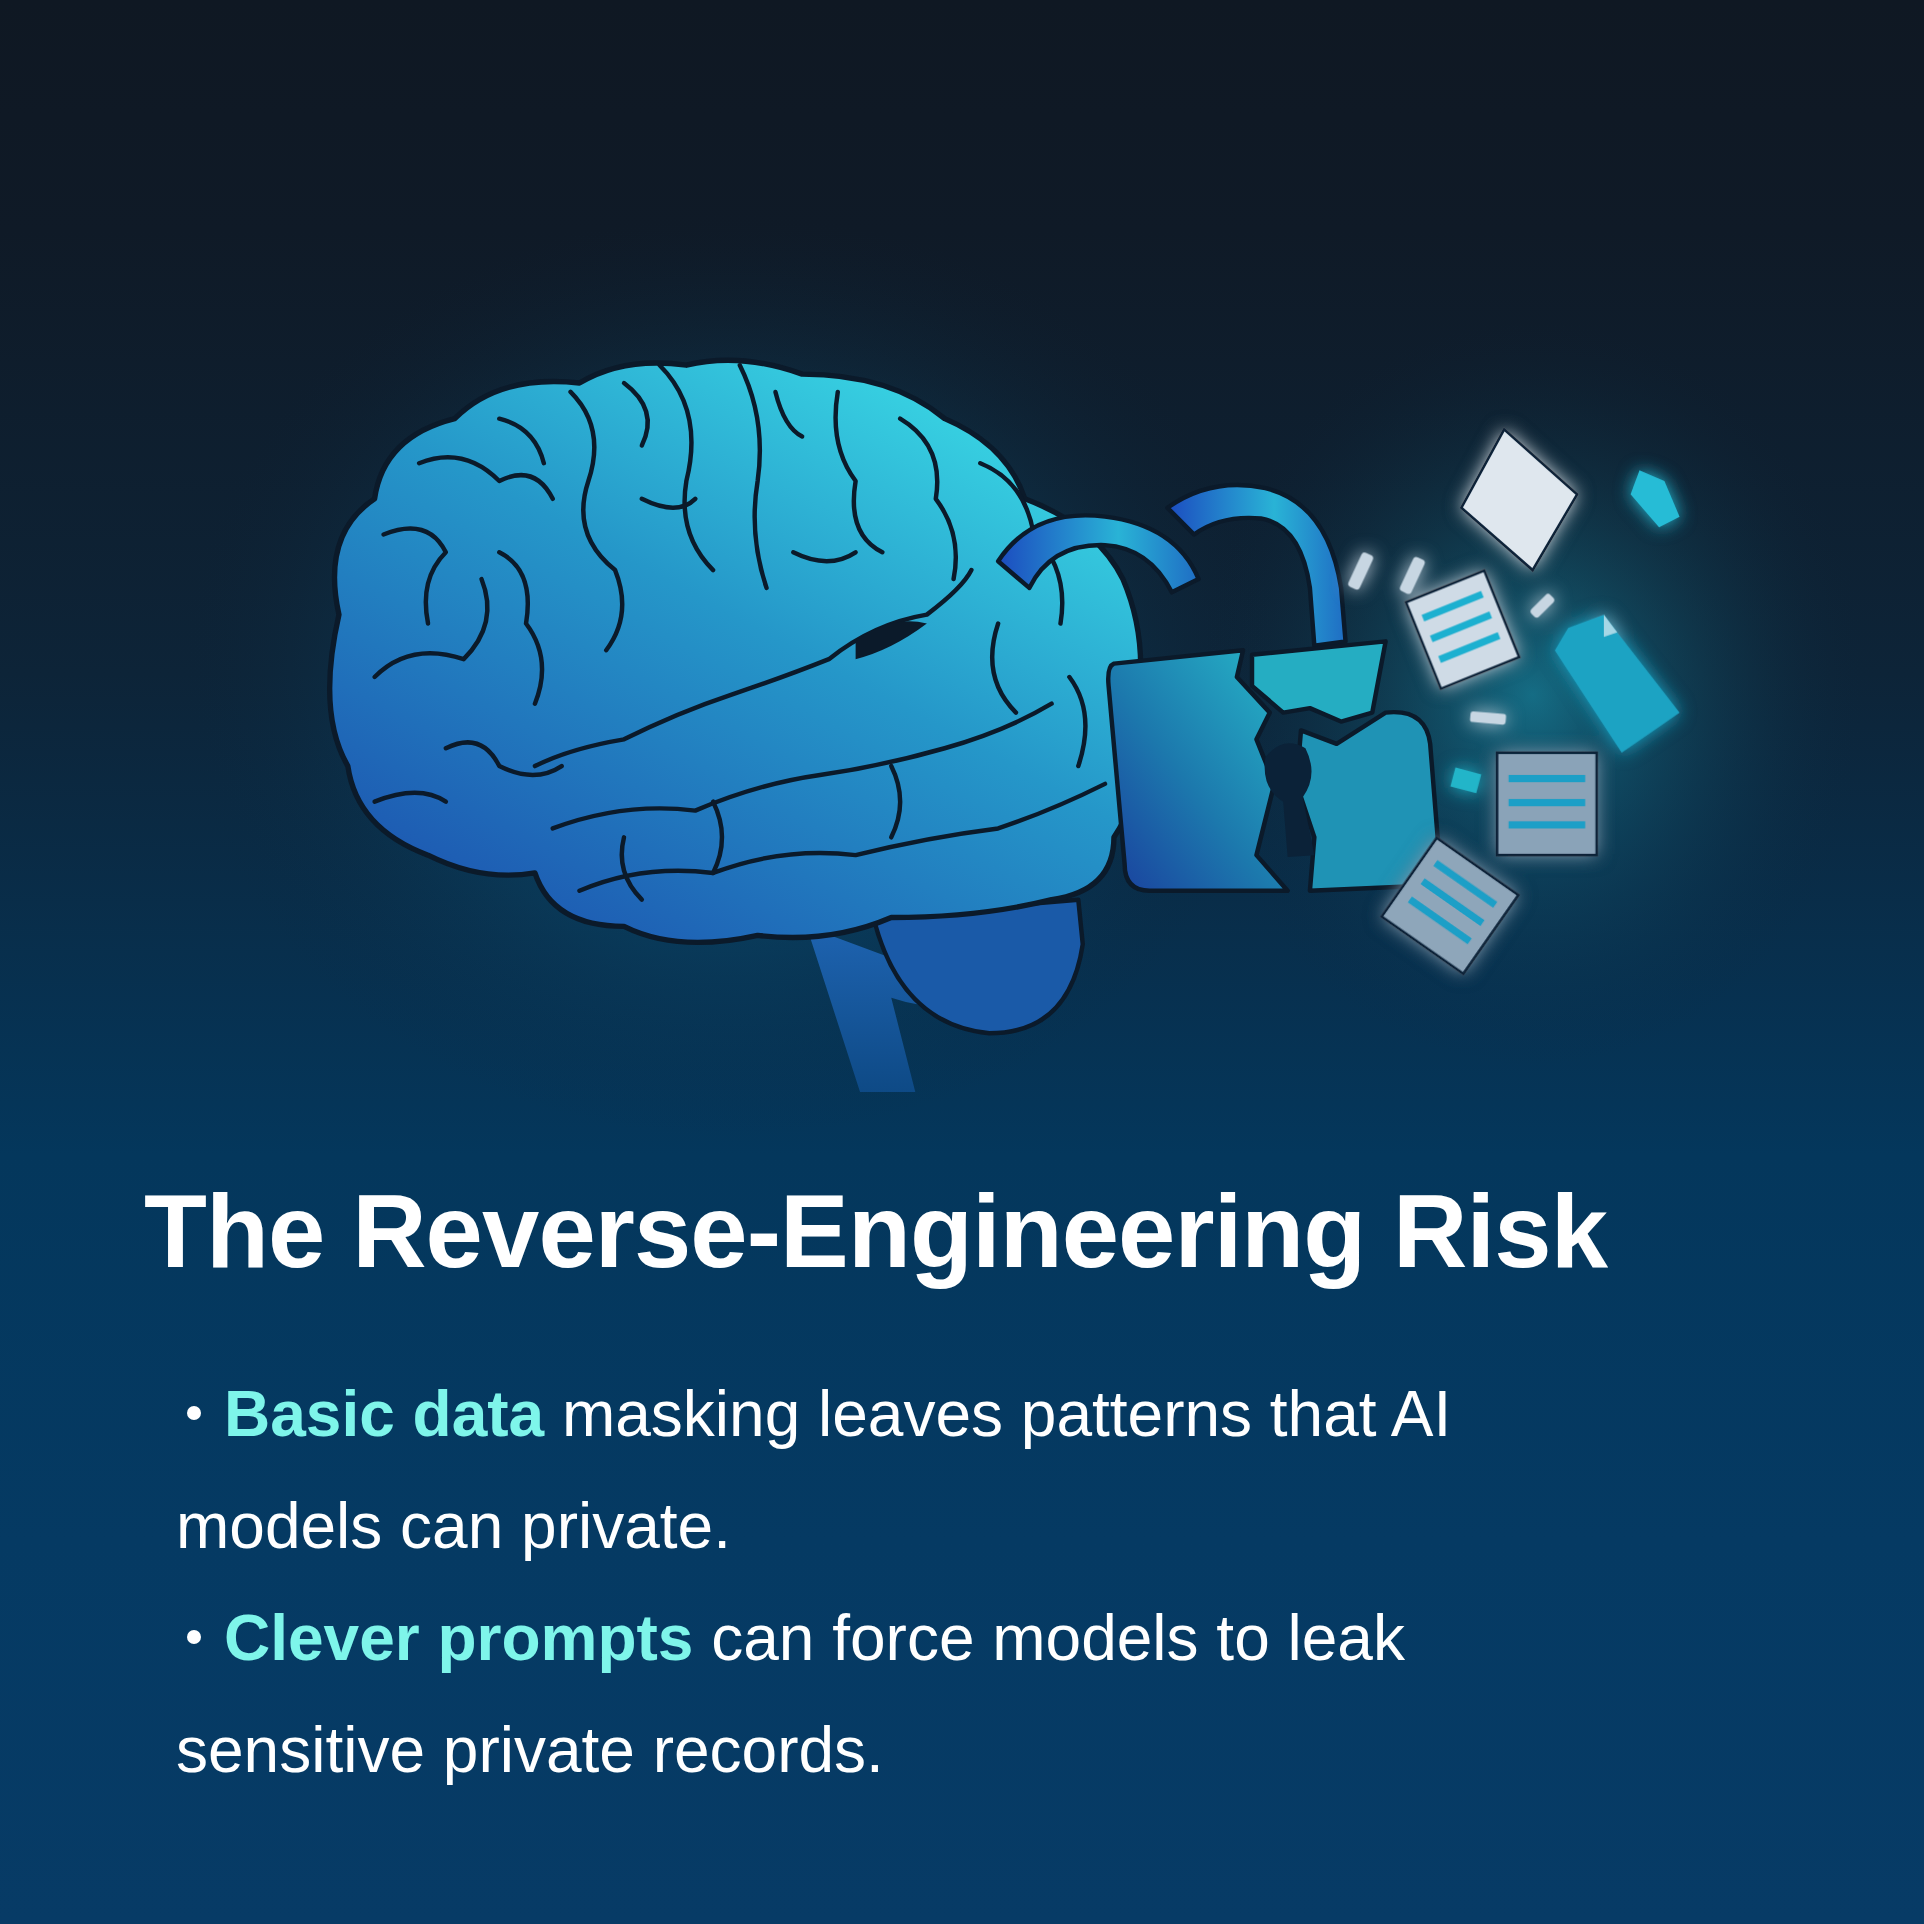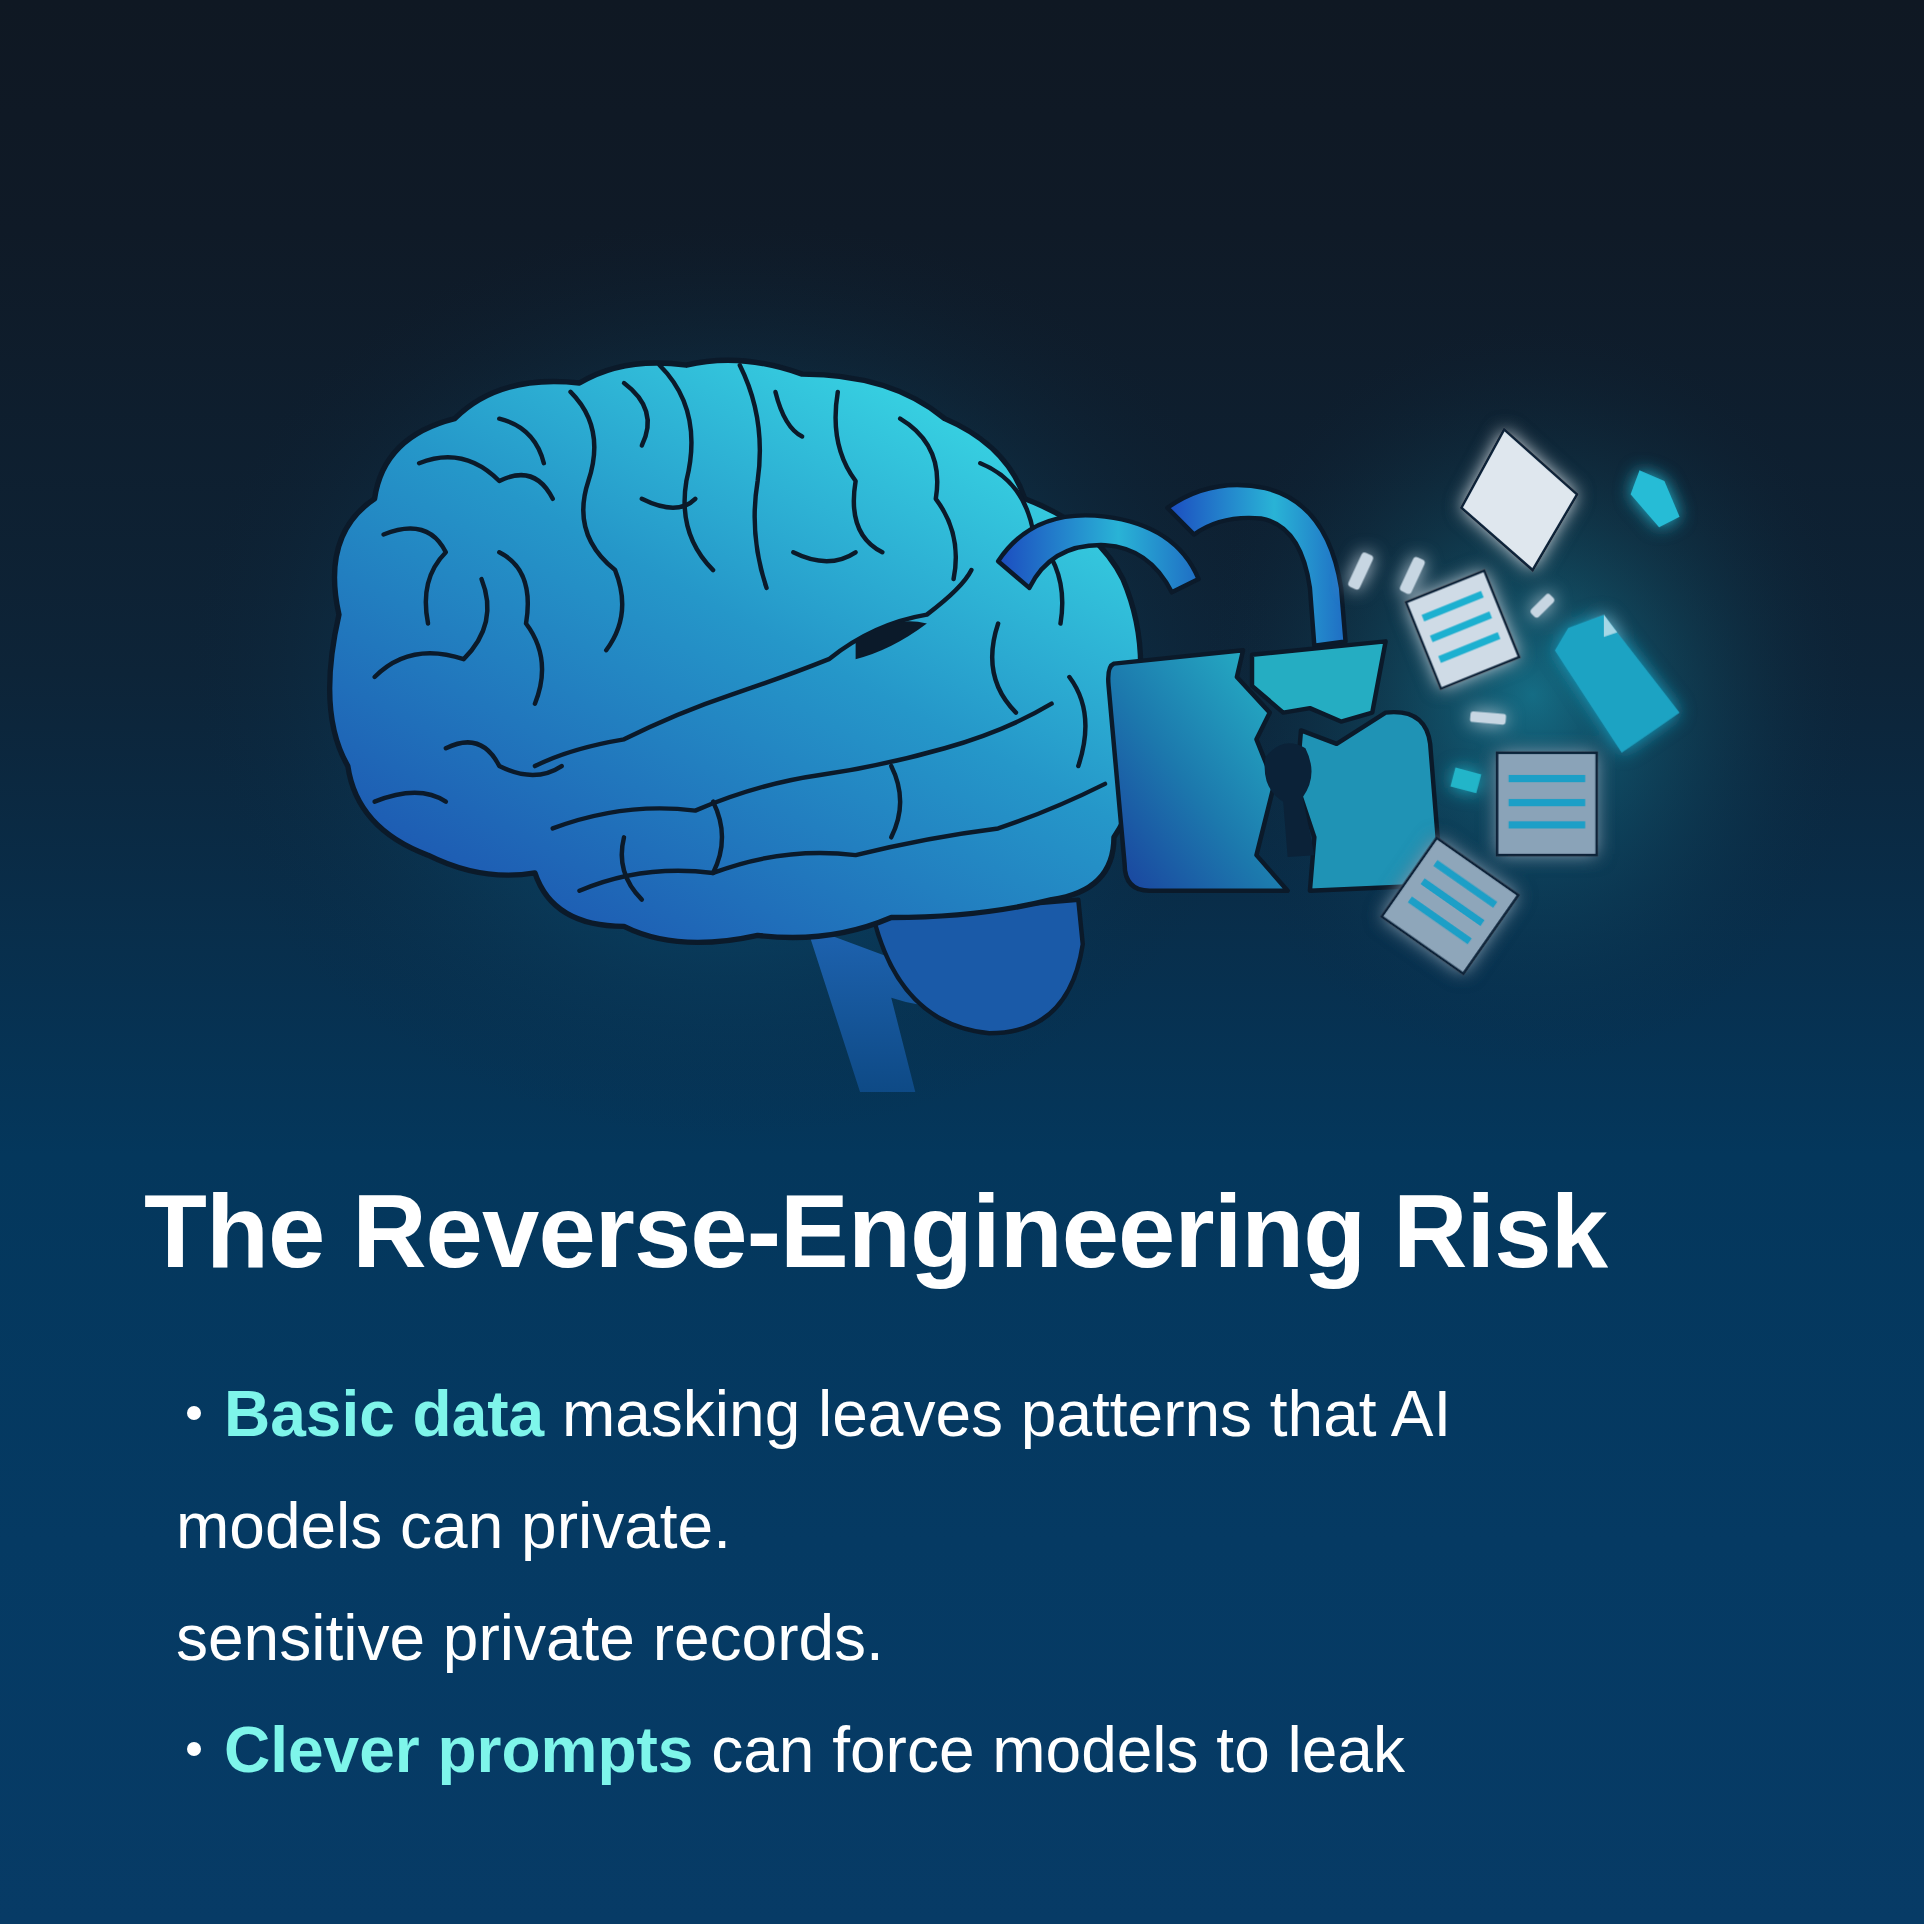--- a/index.html
+++ b/index.html
@@ -169,17 +169,17 @@
 </div>
 
 <h1 class="title">The Reverse-Engineering Risk</h1>
 
 <ul class="bullets">
   <li>
     <span class="line"><span class="dot"></span><span class="hl">Basic data</span><span> masking leaves patterns that AI</span></span>
     <span class="line">models can private.</span>
   </li>
   <li>
+    <span class="line"><span class="dot"></span><span class="hl">Clever prompts</span><span> can force models to leak</span></span>
     <span class="line">sensitive private records.</span>
-    <span class="line"><span class="dot"></span><span class="hl">Clever prompts</span><span> can force models to leak</span></span>
   </li>
 </ul>
 
 
 </body></html>

